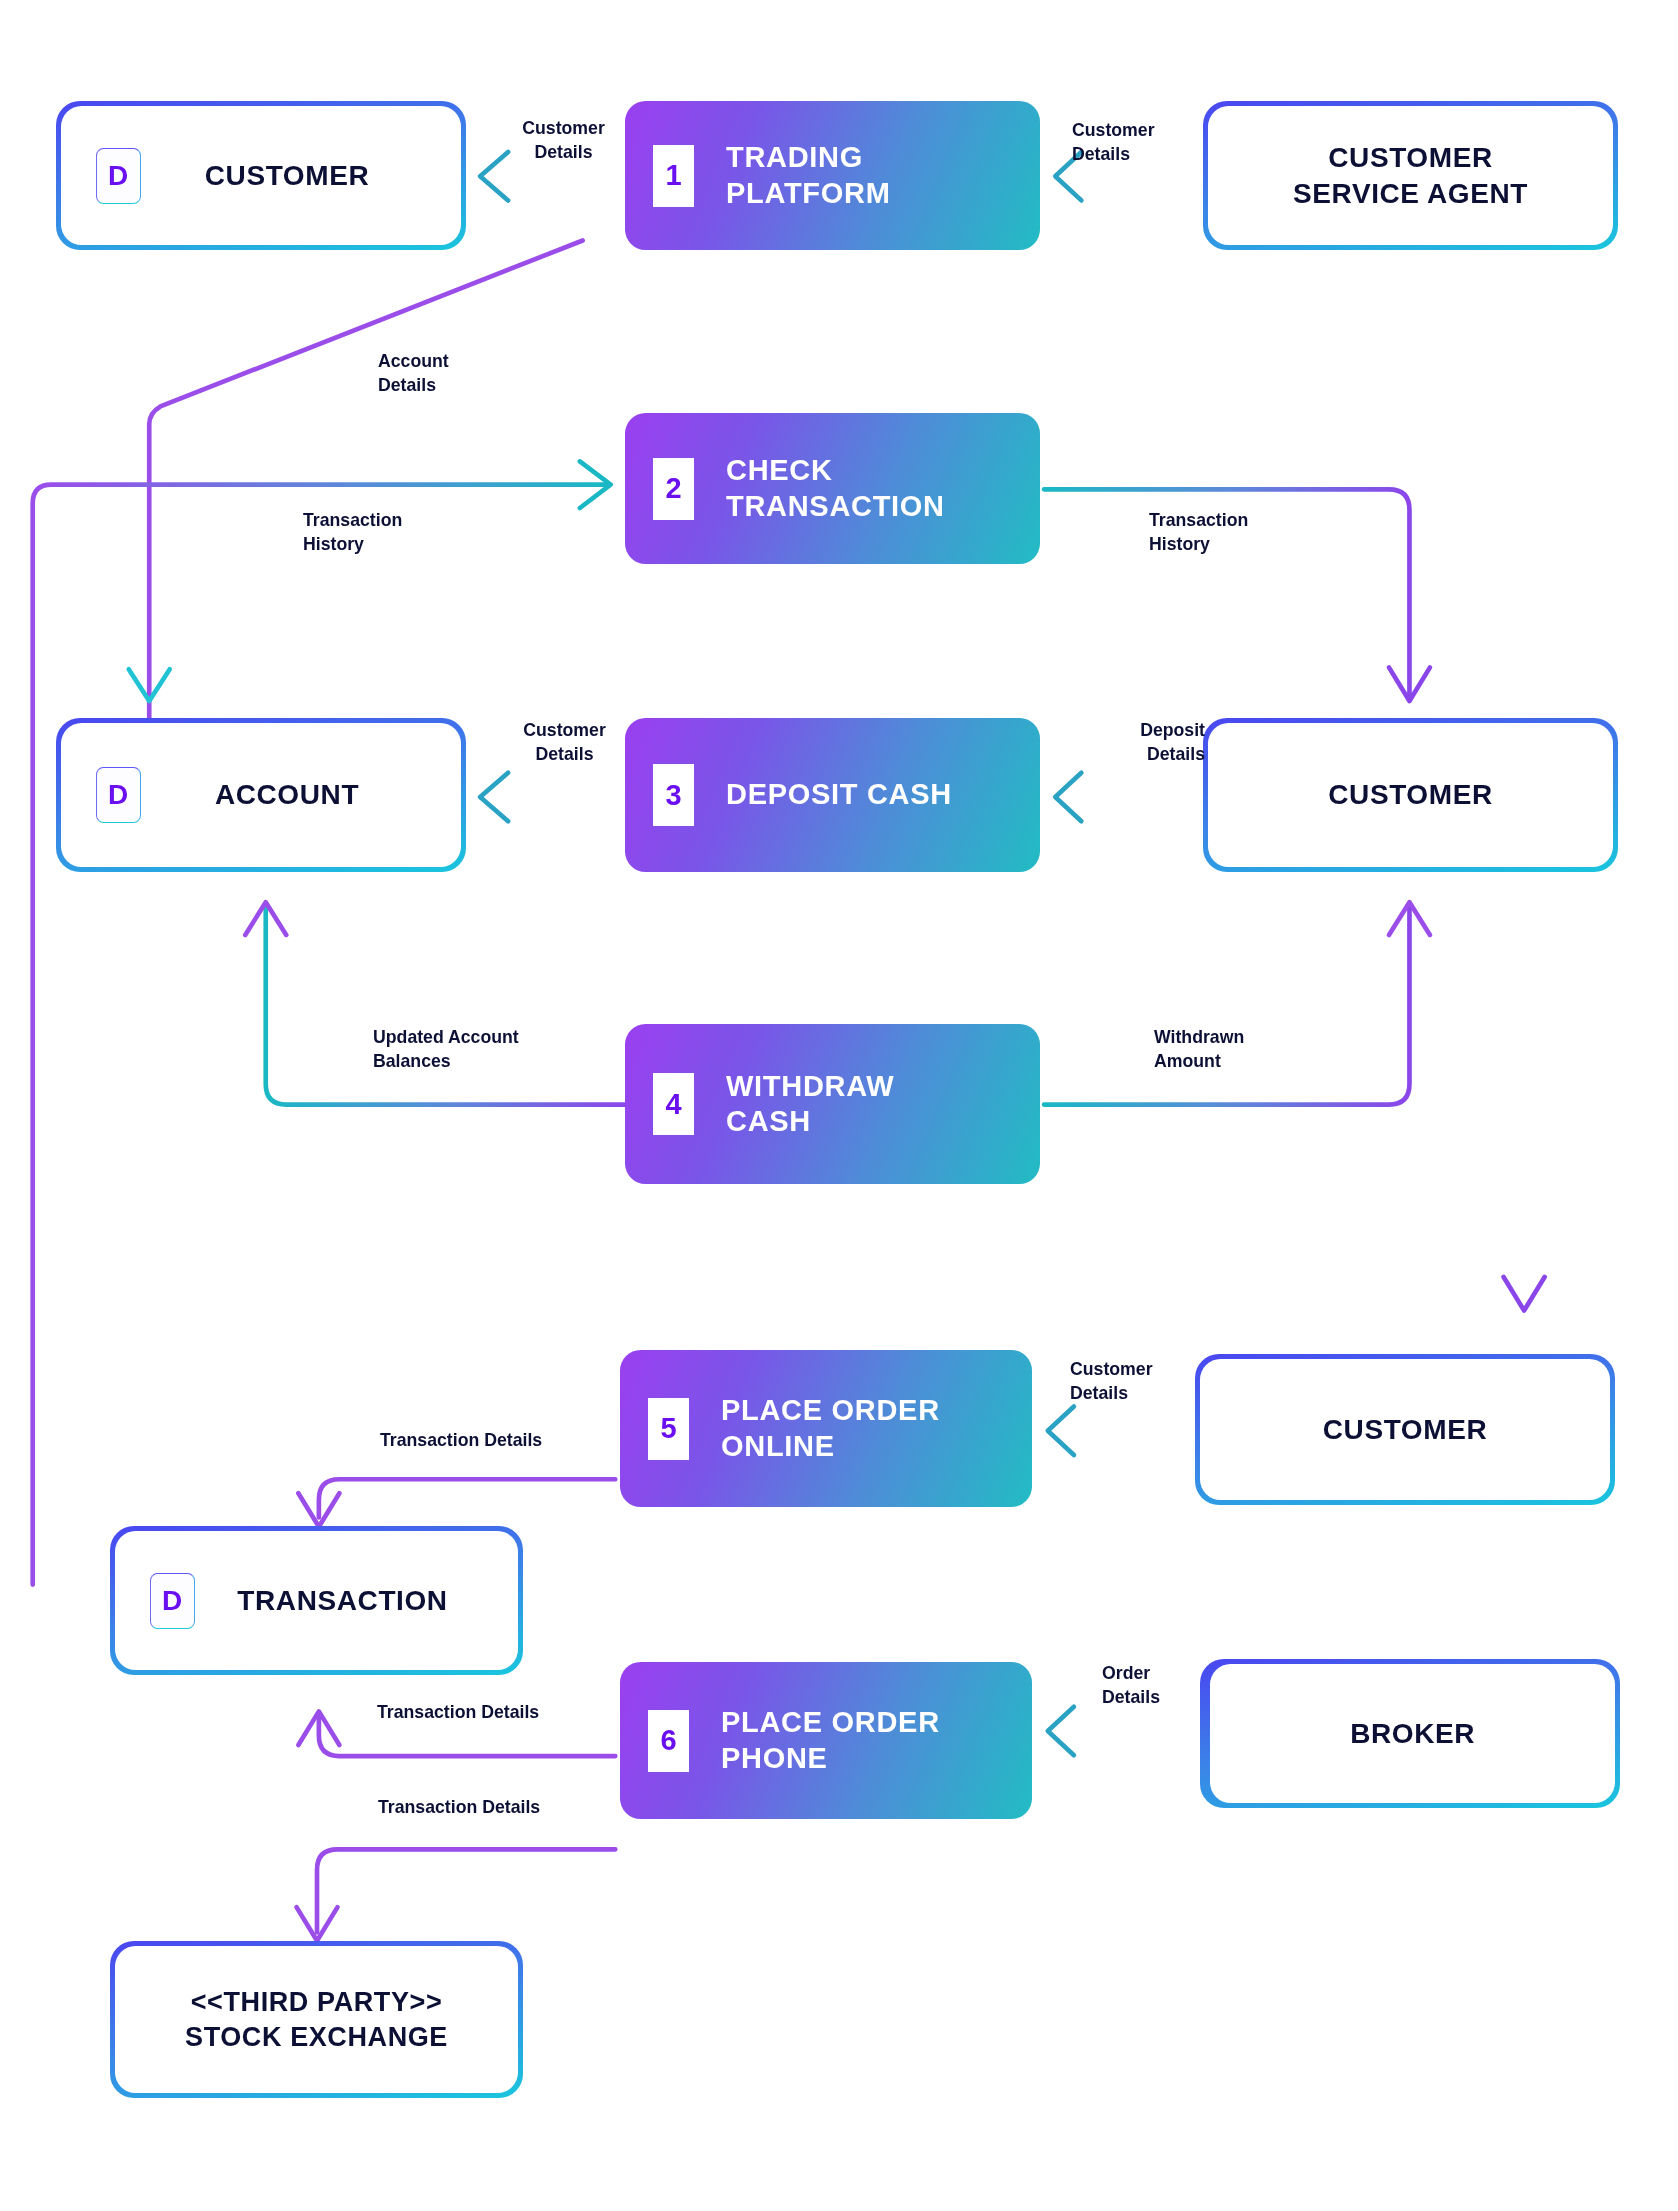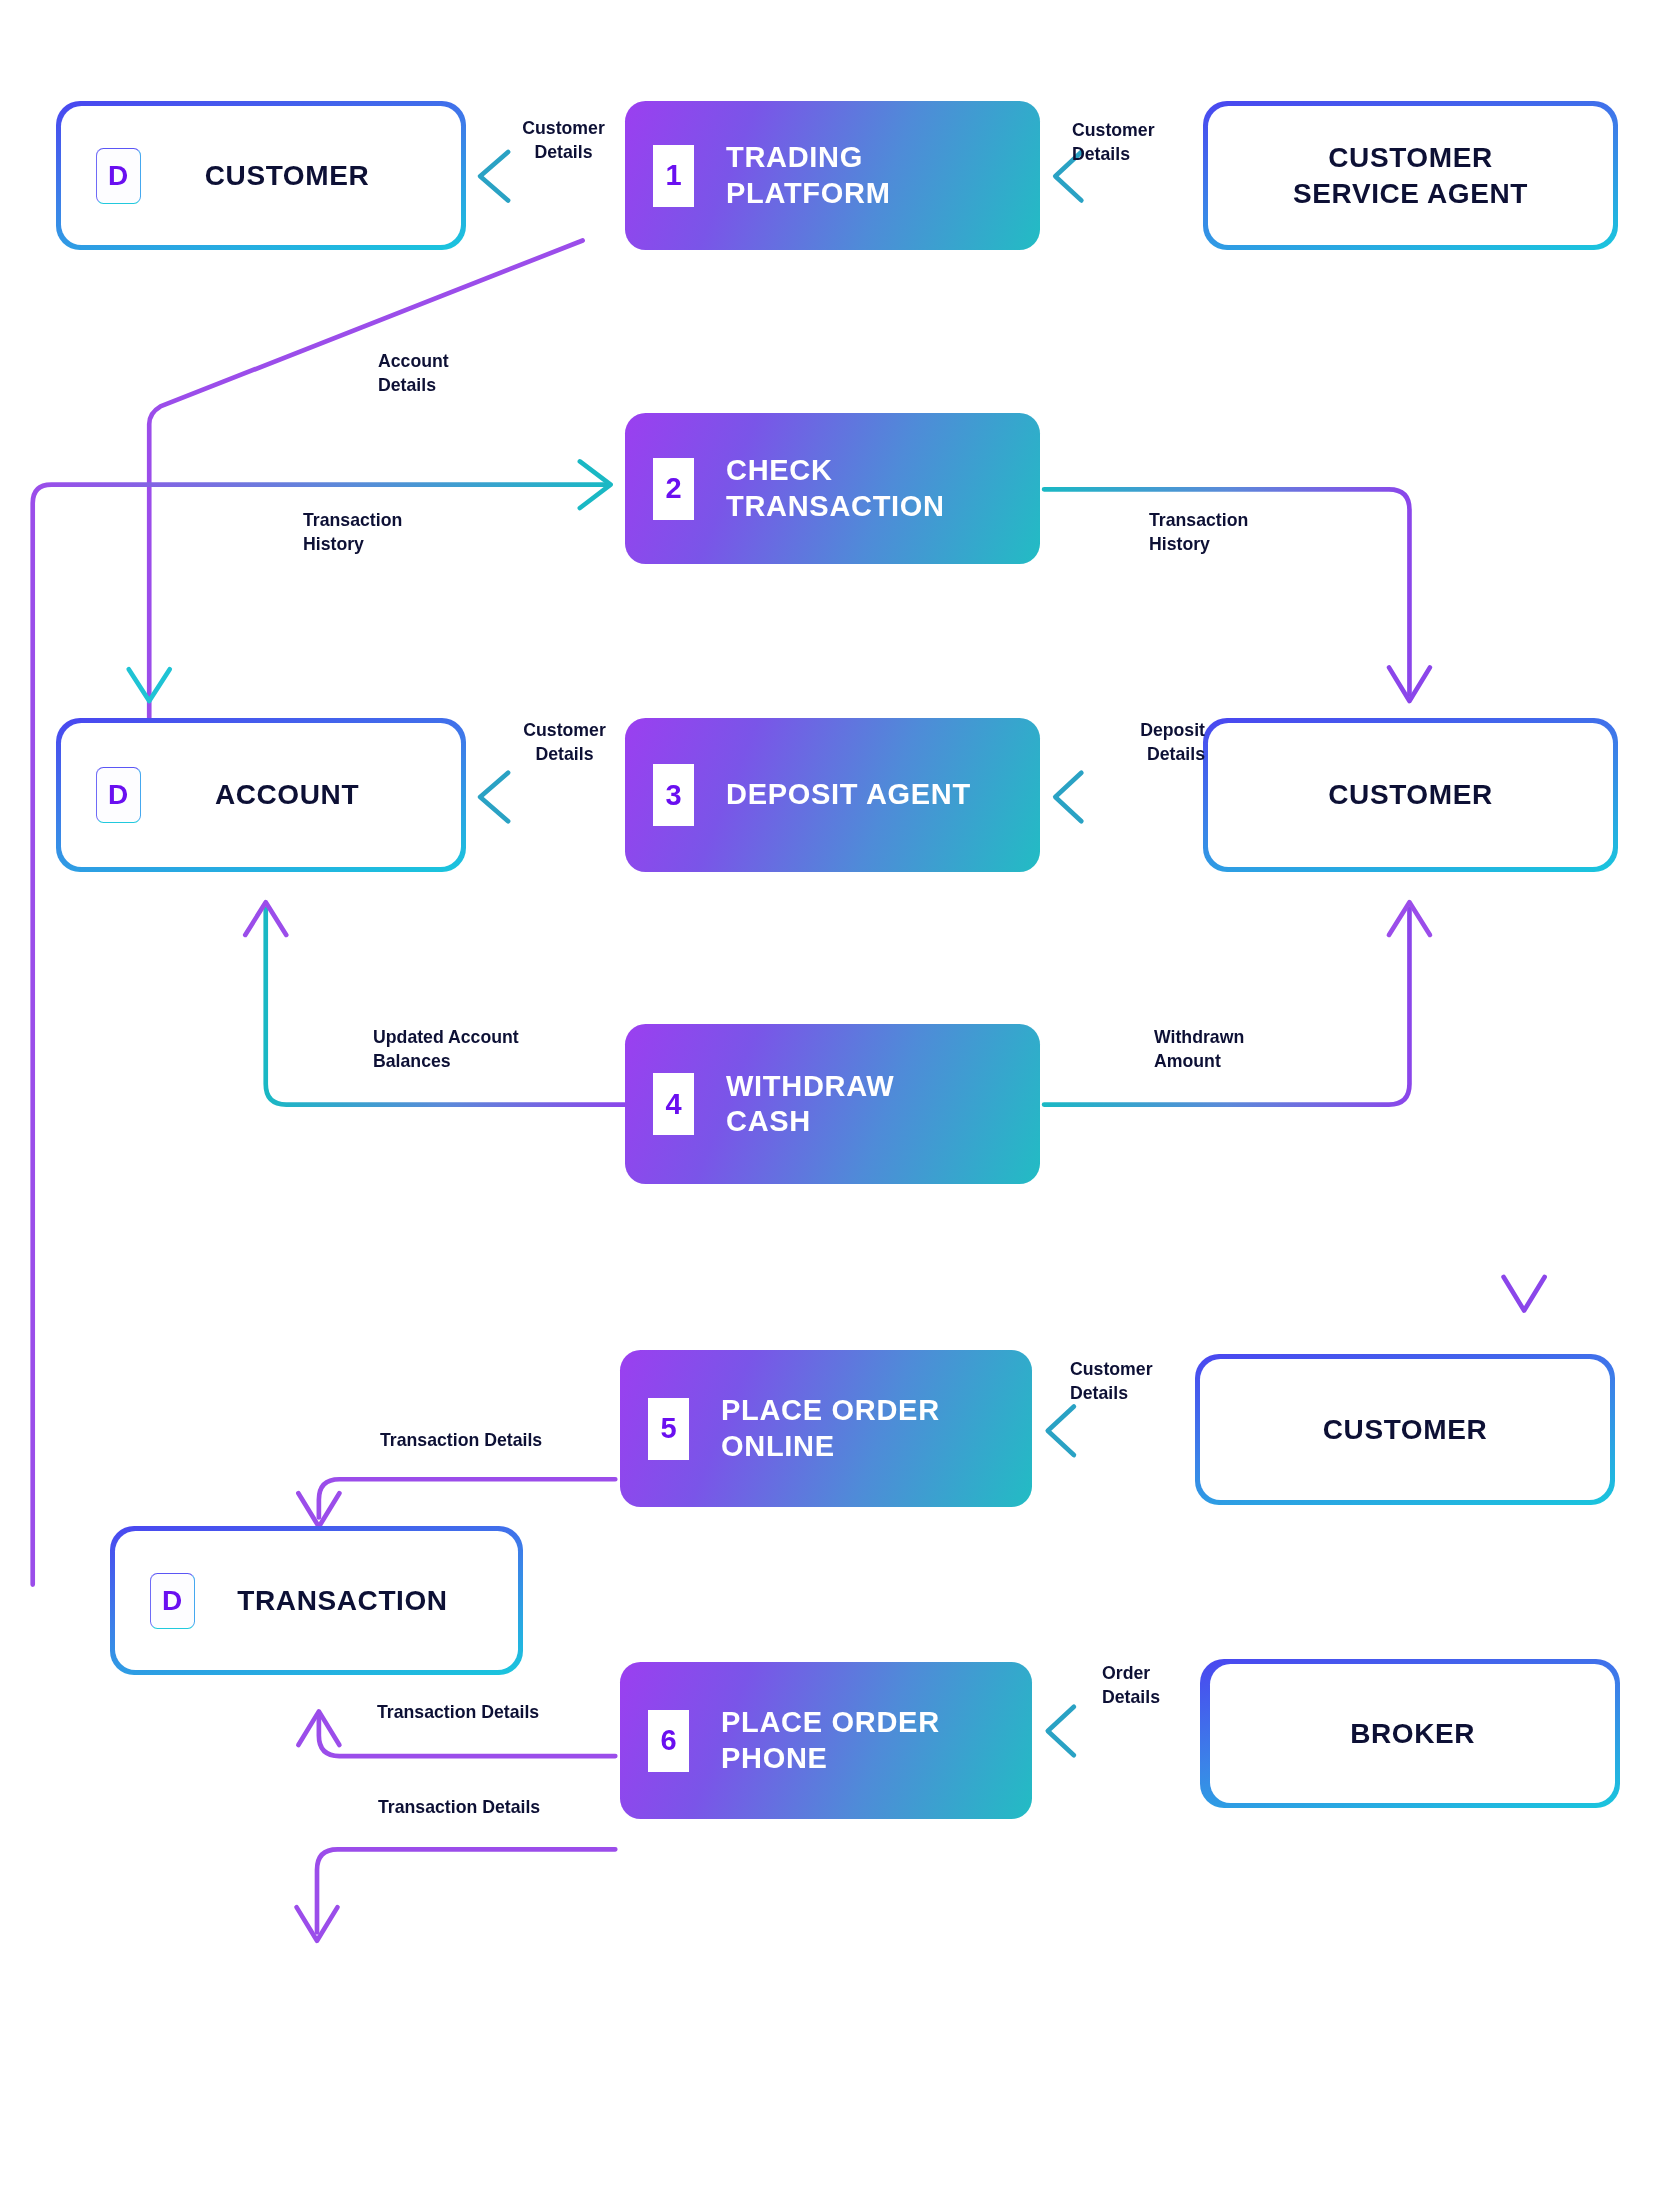--- a/index.html
+++ b/index.html
@@ -267,21 +267,21 @@
 
   <div class="node entity hasD" style="left:56px; top:718px; width:410px; height:154px;">
     <div class="inner">
       <span class="dchip">D</span>
       <span class="label" style="font-size:28px;">ACCOUNT</span>
     </div>
   </div>
 
   <div class="node process" style="left:625px; top:718px; width:415px; height:154px;">
     <span class="num">3</span>
-    <span class="ptitle">DEPOSIT AGENT</span>
+    <span class="ptitle">DEPOSIT CASH</span>
   </div>
 
   <div class="node entity" style="left:1203px; top:718px; width:415px; height:154px;">
     <div class="inner">
       <span class="label" style="font-size:28px;">CUSTOMER</span>
     </div>
   </div>
 
   <div class="node process" style="left:625px; top:1024px; width:415px; height:160px;">
     <span class="num">4</span>
@@ -310,20 +310,25 @@
     <span class="num">6</span>
     <span class="ptitle">PLACE ORDER<br>PHONE</span>
   </div>
 
   <div class="node entity" style="left:1200px; top:1659px; width:420px; height:149px;padding-left:10px;">
     <div class="inner">
       <span class="label" style="font-size:28px;">BROKER</span>
     </div>
   </div>
 
+  <div class="node entity" style="left:110px; top:1941px; width:413px; height:157px;">
+    <div class="inner">
+      <span class="label" style="font-size:27px;">&lt;&lt;THIRD PARTY&gt;&gt;<br>STOCK EXCHANGE</span>
+    </div>
+  </div>
 
   <div class="flowlabel ctr" style="left:503px; top:116px; width:121px;">Customer<br>Details</div>
 
   <div class="flowlabel" style="left:1072px; top:118px; width:140px;">Customer<br>Details</div>
 
   <div class="flowlabel" style="left:378px; top:349px; width:149px;">Account<br>Details</div>
 
   <div class="flowlabel" style="left:303px; top:508px; width:158px;">Transaction<br>History</div>
 
   <div class="flowlabel" style="left:1149px; top:508px; width:158px;">Transaction<br>History</div>

